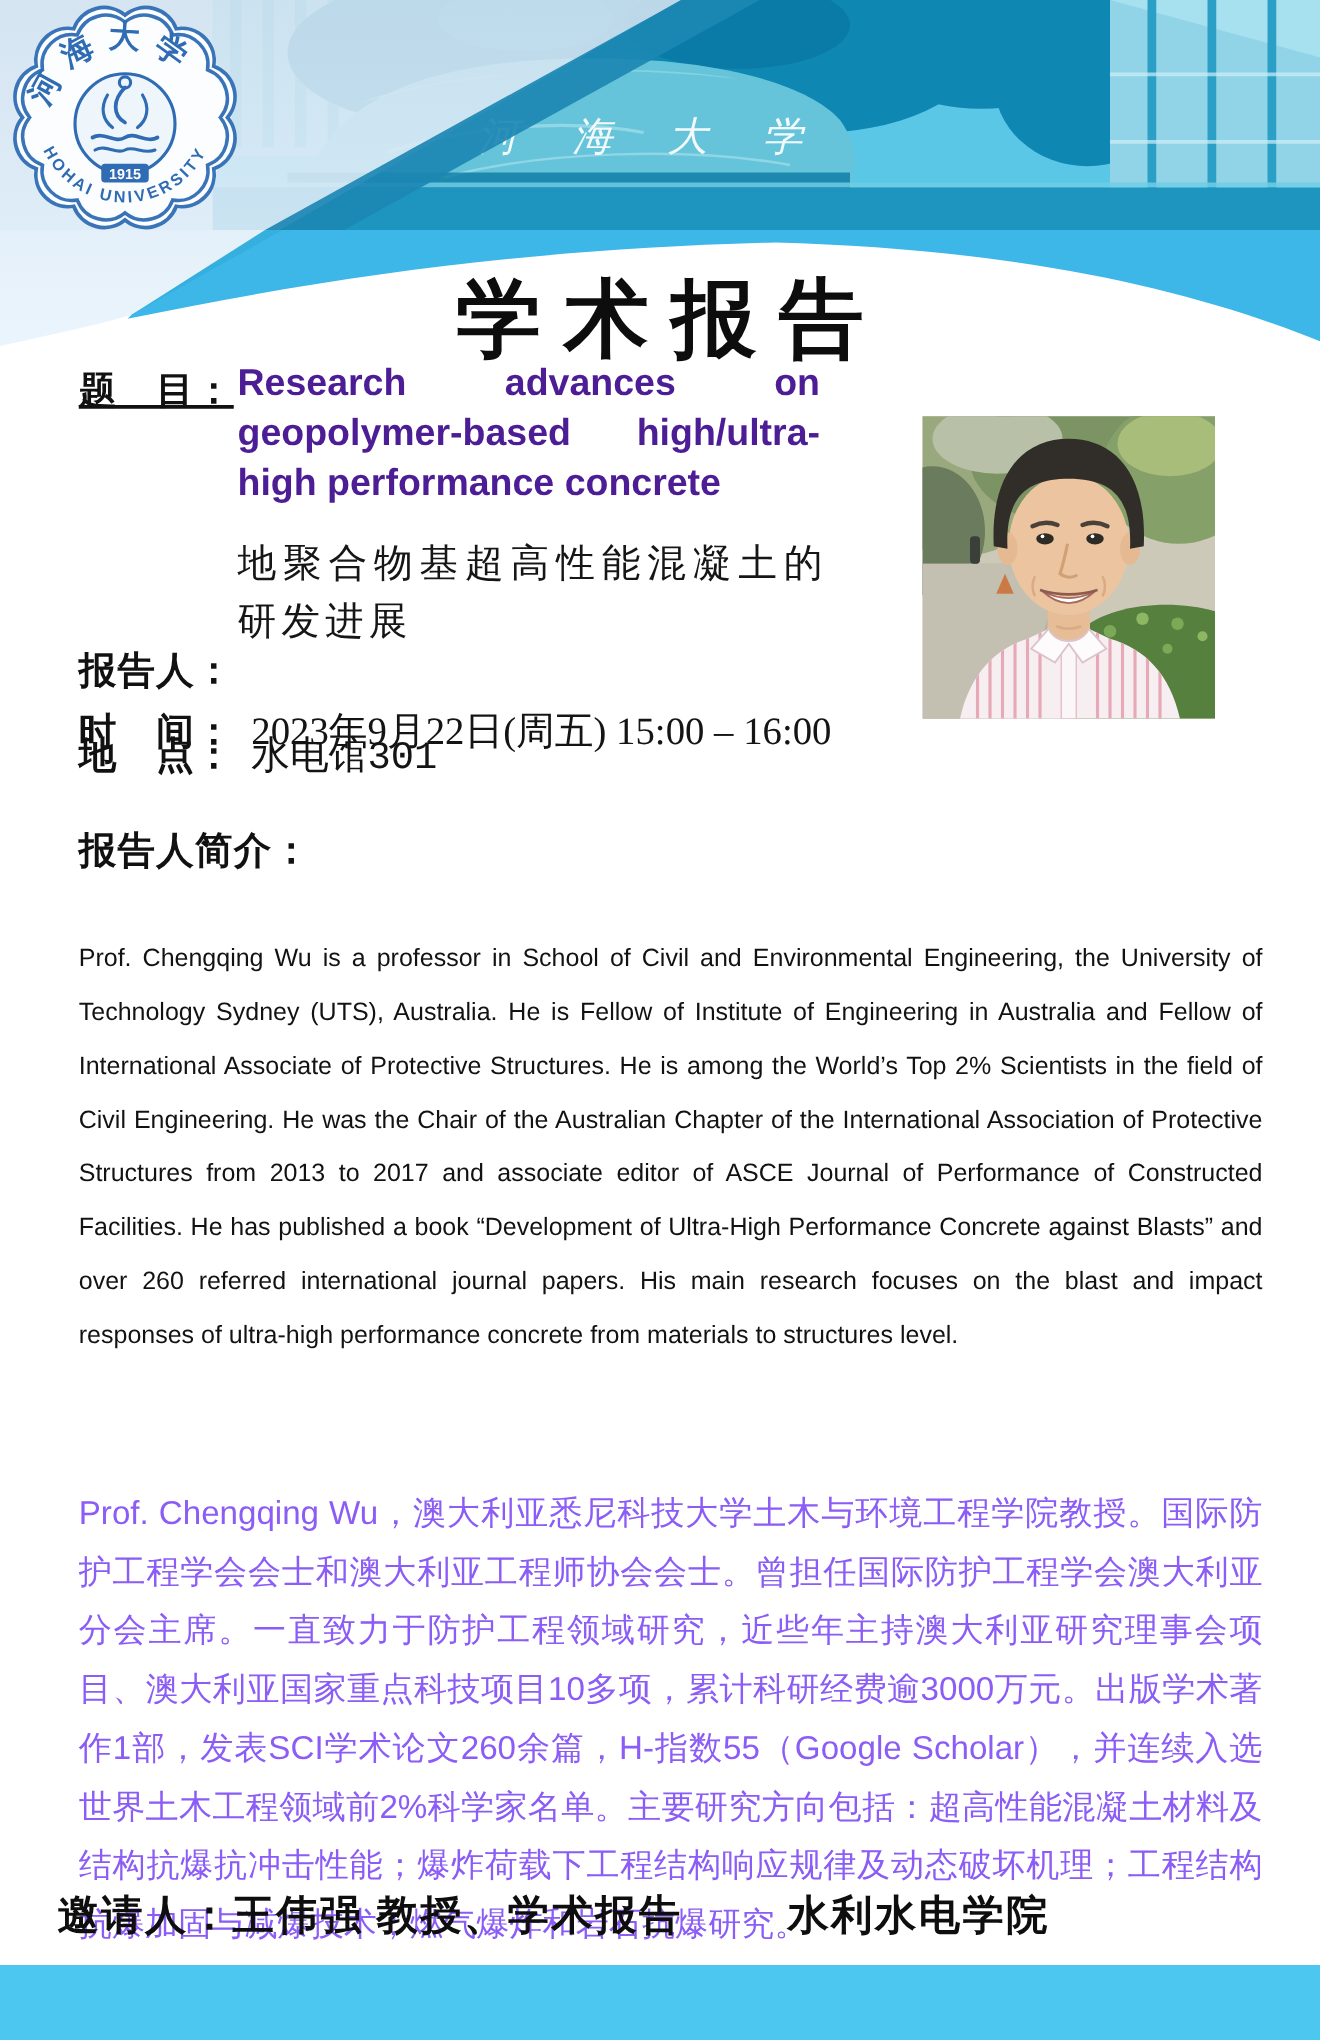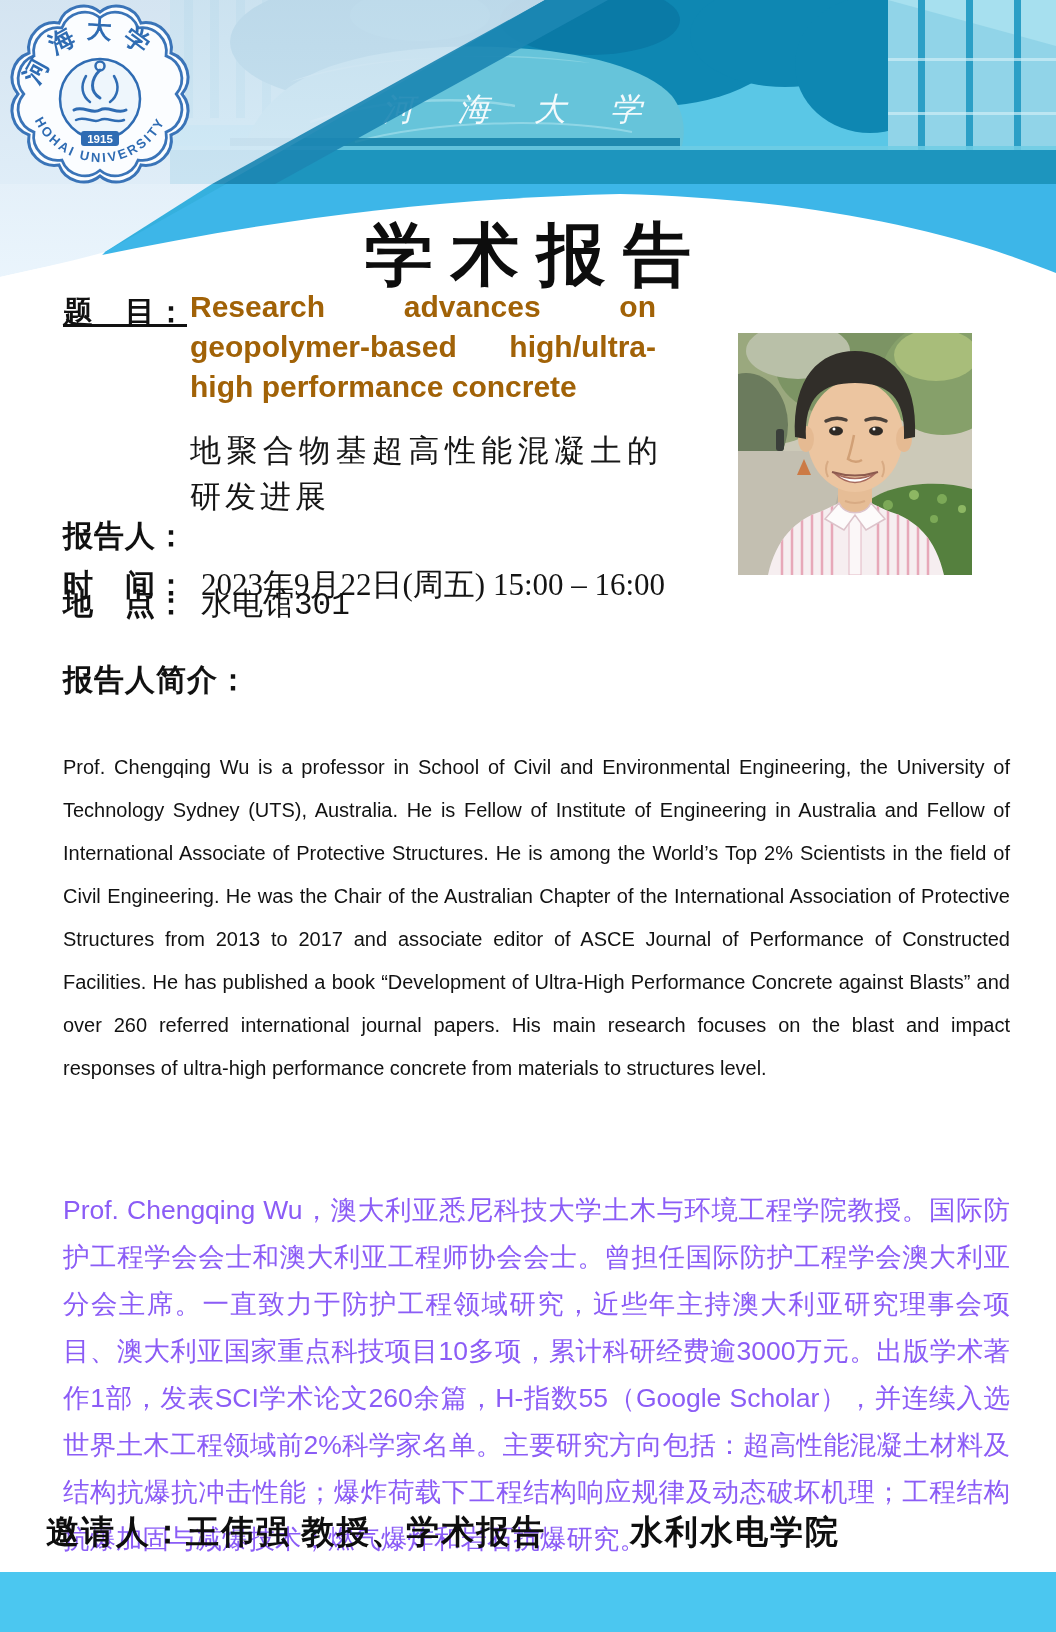--- a/index.html
+++ b/index.html
@@ -14,21 +14,21 @@
   .page-title{
     position:absolute;left:0;right:0;top:210px;text-align:center;
     font-size:68px;font-weight:bold;letter-spacing:18px;text-indent:18px;color:#0d0d0d;
   }
   
   .field-label{font-weight:bold;font-size:30px;letter-spacing:1px;color:#111;}
   .topic-label{left:63px;top:292px;text-decoration:underline;}
   .topic-en{
     left:190px;top:287px;width:466px;
     font-family:"Liberation Sans","DejaVu Sans",sans-serif;
-    font-weight:bold;font-size:30px;line-height:40px;text-align:justify;color:#a16207;
+    font-weight:bold;font-size:30px;line-height:40px;text-align:justify;color:#4c1d95;
   }
   .topic-zh{
     left:190px;top:428px;width:472px;
     font-size:31px;line-height:46px;letter-spacing:4px;text-align:justify;color:#161616;
   }
   .row{position:absolute;left:63px;display:flex;align-items:flex-end;}
   .row .val{margin-left:14px;}
   .row-speaker{top:516px;}
   .row-speaker .val{font-size:33px;word-spacing:6px;}
   .row-time{top:564px;}

